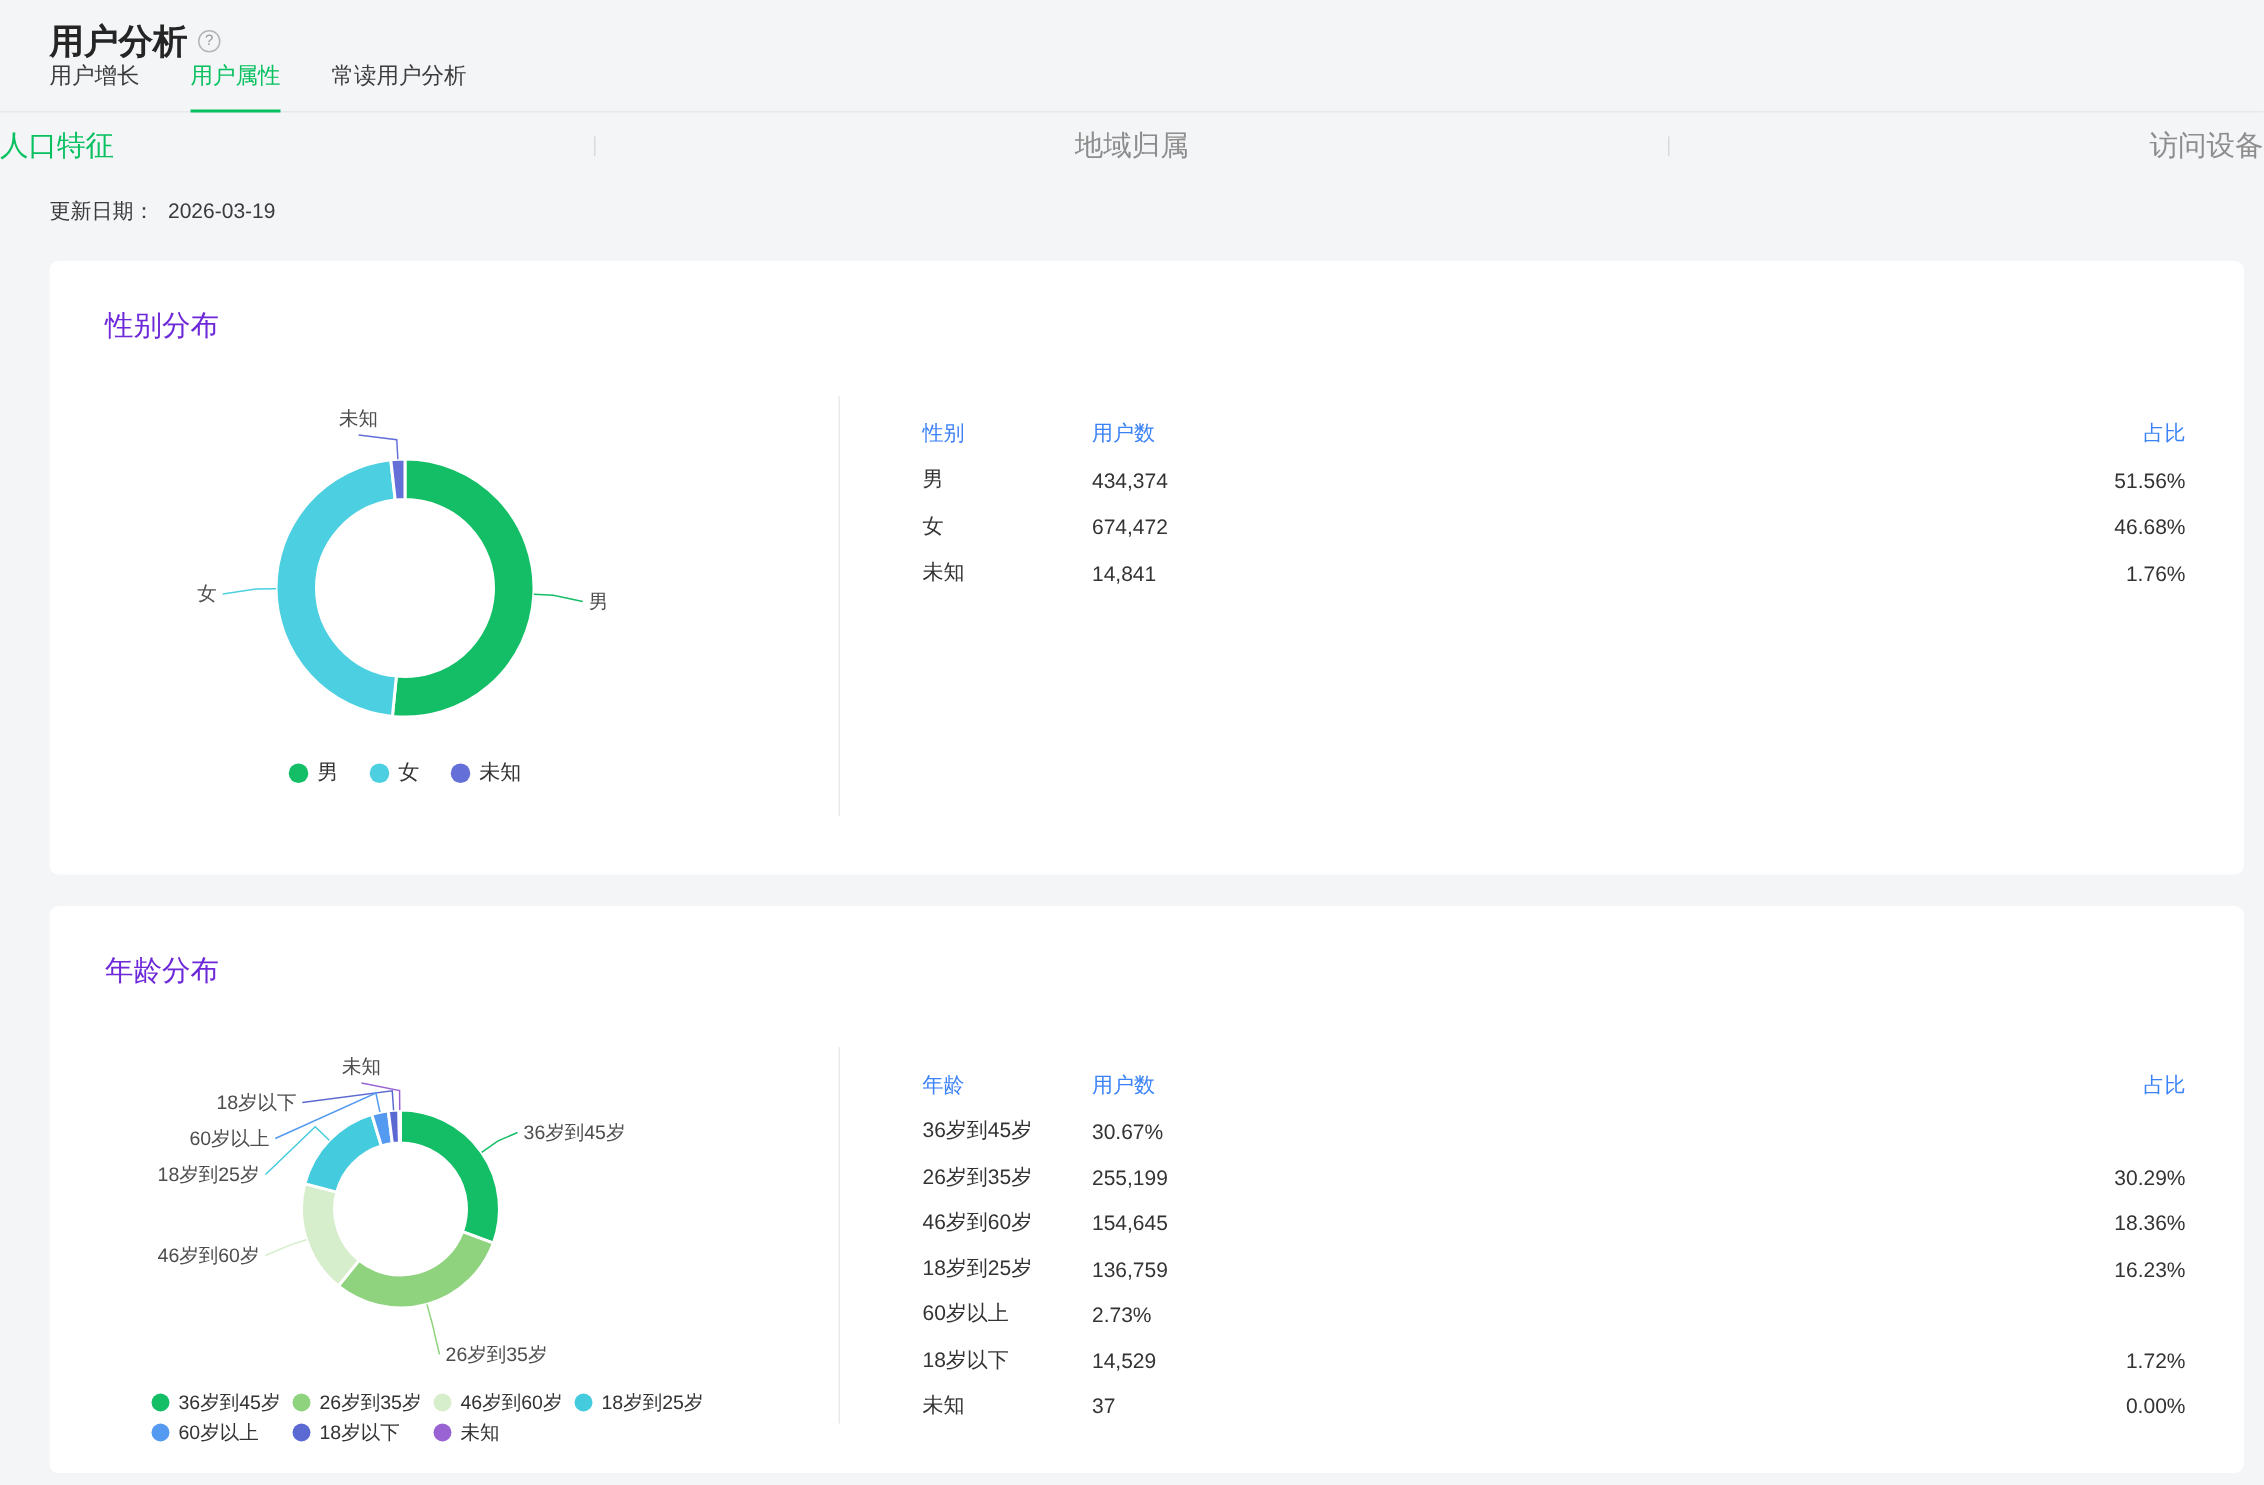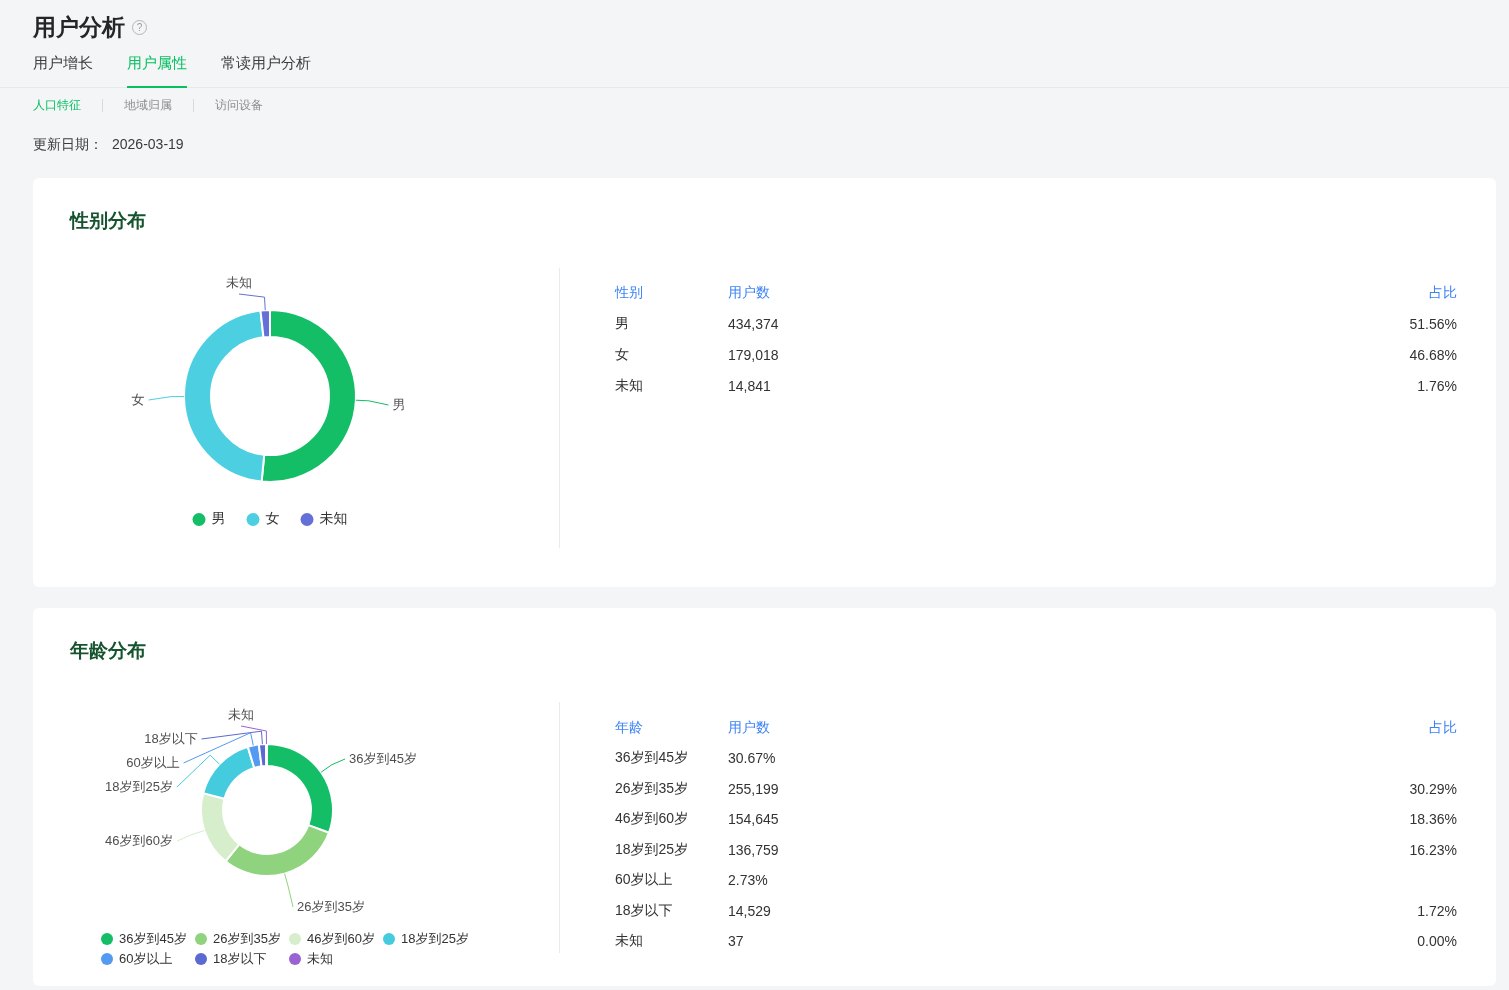--- a/index.html
+++ b/index.html
@@ -7,38 +7,38 @@
   body {
     background:#f4f5f7;
     font-family:"Liberation Sans","DejaVu Sans",sans-serif;
     color:#333; overflow:hidden; position:relative;
   }
   .page-header { padding:13px 0 0 33px; display:flex; align-items:flex-start; }
   .page-title { font-size:23px; font-weight:700; color:#252525; line-height:28px; }
   .help { width:15px; height:15px; border:1px solid #b5b5b5; border-radius:50%;
     color:#9a9a9a; font-size:10px; line-height:13px; text-align:center;
     margin:7px 0 0 7px; cursor:pointer; }
-  .tabs { display:flex; gap:34px; padding-left:33px; margin-top:13px;
+  .tabs { display:flex; gap:34px; padding-left:33px; 
     border-bottom:1px solid #e7e8ec; }
   .tab { font-size:15px; color:#3c3c3c; padding-bottom:13px; cursor:pointer; }
   .tab.active { color:#07c160; border-bottom:2px solid #07c160; margin-bottom:-1px; }
-  .subnav { display:flex; align-items:center; padding-left:33px; margin-top:9px;
-    font-size:12px; color:#8d8d8d; }
+  .subnav { display:flex; align-items:center; margin-top:9px;
+    font-size:19px; color:#8d8d8d;justify-content:space-between; }
   .subnav .item { cursor:pointer; }
   .subnav .item.active { color:#07c160; }
   .sep { width:1px; height:13px; background:#d9d9de; margin:0 21px; }
   .update { padding-left:33px; margin-top:22px; font-size:14px; color:#3a3a3a; }
   .update .val { margin-left:9px;margin-top:28px; }
 
   .card { position:relative; background:#fff; border-radius:6px;
     margin-left:33px; width:1463px; }
   .card-gender { margin-top:24px; height:409px; }
   .card-age { margin-top:21px; height:378px; }
   .card-title { position:absolute; left:37px; top:30px; font-size:19px;
-    font-weight:700; color:#14532d; }
+    font-weight:400; color:#6d28d9; }
   .card-body { position:absolute; top:60px; left:0; right:0; bottom:0; display:flex; }
   .chart-zone { position:relative; width:526px; flex:none; }
   .chart-zone svg { position:absolute; left:0; top:0; }
   .vdivider { width:1px; background:#e9eaee; flex:none; }
   .card-gender .vdivider { margin-top:30px; height:280px; }
   .card-age .vdivider { margin-top:34px; height:251px; }
 
   .table-zone { flex:1; padding:0 39px 0 55px; }
   .t-header { display:flex; align-items:center; height:30px; font-size:14px; color:#3b82f6; }
   .card-gender .t-header { margin-top:40px; }
@@ -125,21 +125,21 @@
         <span class="c2">用户数</span>
         <span class="c3">占比</span>
       </div>
       <div class="t-row">
         <span class="c1">男</span>
         <span class="c2">434,374</span>
         <span class="c3">51.56%</span>
       </div>
       <div class="t-row">
         <span class="c1">女</span>
-        <span class="c2">179,018</span>
+        <span class="c2">674,472</span>
         <span class="c3">46.68%</span>
       </div>
       <div class="t-row">
         <span class="c1">未知</span>
         <span class="c2">14,841</span>
         <span class="c3">1.76%</span>
       </div>
     </div>
   </div>
 </section>

